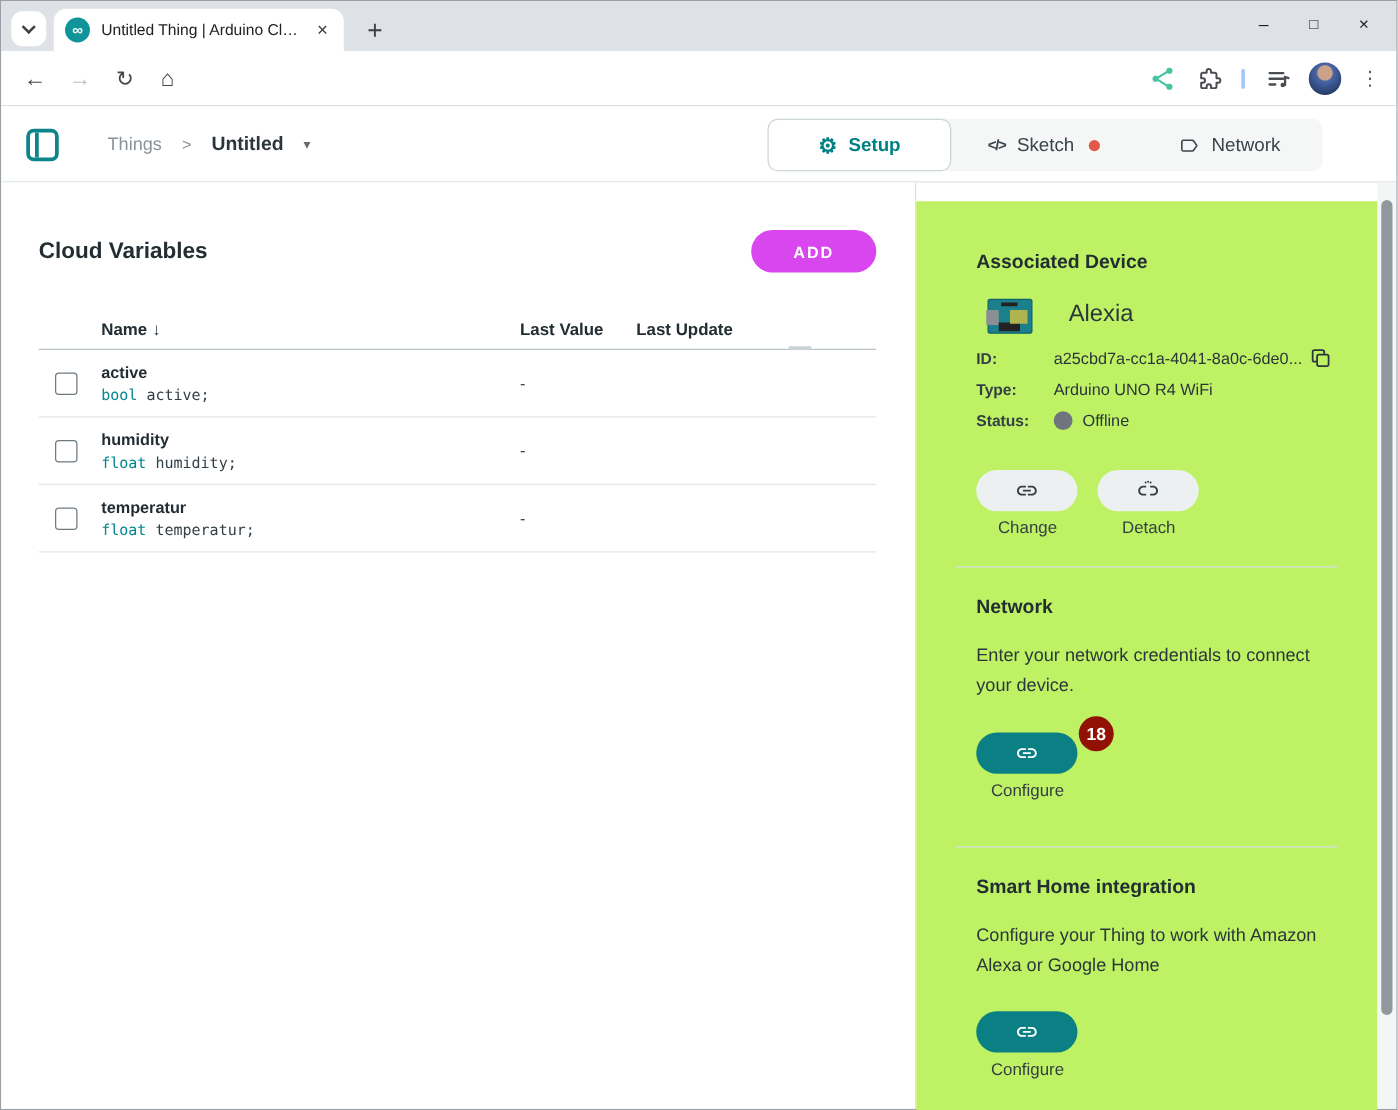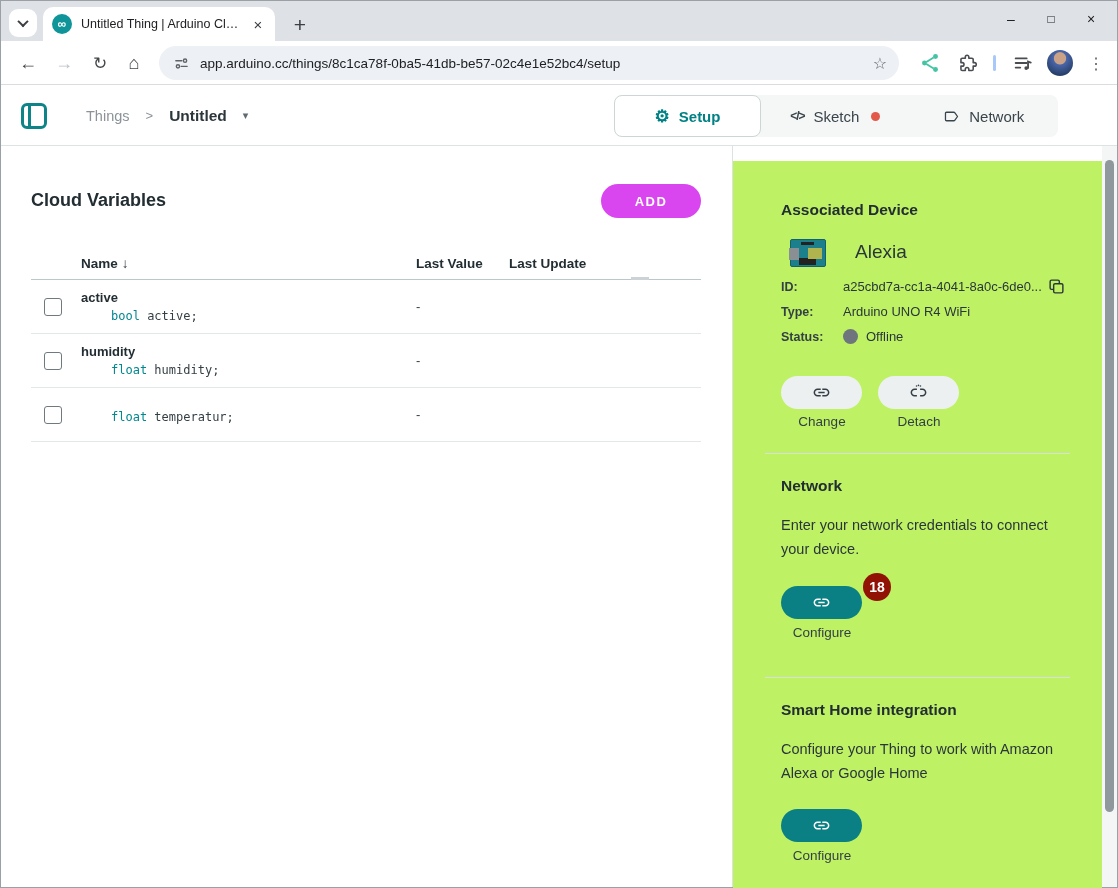--- a/index.html
+++ b/index.html
@@ -57,21 +57,21 @@
   .var-table { position:absolute; left:30px; top:106px; width:670px; }
   .thead { display:flex; align-items:flex-end; height:28px; border-bottom:1px solid #bcc7cc; position:relative; }
   .th { font-size:13.5px; font-weight:bold; color:#232e33; padding-bottom:8px; }
   .col-cb { width:50px; } .col-name { width:335px; } .col-lv { width:93px; } .col-lu { width:132px; }
   .sort-arrow { font-weight:bold; margin-left:4px; }
   .col-dash { position:absolute; right:52px; bottom:-1px; width:18px; height:3px; background:#ccd3d7; }
   .trow { display:flex; align-items:center; height:54px; border-bottom:1px solid #e2e7e9; }
   .cb { width:18px; height:18px; border:1.5px solid #6f7a80; border-radius:3px; margin-left:13px; background:#fff; cursor:pointer; }
   .vname { font-size:13px; font-weight:bold; color:#232e33; }
   .vdecl { font-family:"DejaVu Sans Mono", monospace; font-size:12px; color:#343f45; margin-top:4px; }
-  .vdecl .kw { color:#00878f;margin-left:30px; }
+  .vdecl .kw { color:#00878f; }
   .lv-dash { font-size:13px; color:#343f45; }
 
   .v-divider { position:absolute; left:732px; top:146px; width:1px; height:741px; background:#dce1e4; }
 
   
   .sidebar { position:absolute; left:733px; top:161px; width:369px; height:741px; background:#bef264; }
   .sb-title { position:absolute; left:48px; font-size:15.5px; font-weight:bold; color:#232e33; }
   .board { position:absolute; left:57px; top:78px; width:36px; height:28px; background:#1b7f8c; border:1px solid #14616c; border-radius:2px; }
   .board::before { content:""; position:absolute; left:-2px; top:8px; width:10px; height:12px; background:#8a8f93; }
   .board::after { content:""; position:absolute; right:3px; top:8px; width:14px; height:11px; background:#b0b44e; }
@@ -116,32 +116,20 @@
       <div class="win-btn max">□</div>
       <div class="win-btn">×</div>
     </div>
   </div>
 
   <div class="toolbar">
     <div class="nav-ic" style="left:10px;">←</div>
     <div class="nav-ic disabled" style="left:46px;">→</div>
     <div class="nav-ic" style="left:82px; font-size:17px;">↻</div>
     <div class="nav-ic" style="left:116px;">⌂</div>
-    <div class="omnibox">
-      <span>
-        <svg width="17" height="17" viewBox="0 0 24 24" fill="none" stroke="#5f6368" stroke-width="2" stroke-linecap="round">
-          <line x1="4" y1="8" x2="12.5" y2="8"></line>
-            <circle cx="17" cy="8" r="2.3"></circle>
-          <line x1="20" y1="16" x2="11.5" y2="16"></line>
-            <circle cx="7" cy="16" r="2.3"></circle>
-        </svg>
-      </span>
-      <span class="omni-url">app.arduino.cc/things/8c1ca78f-0ba5-41db-be57-02c4e1e52bc4/setup</span>
-      <span class="omni-star">☆</span>
-    </div>
     <div class="tb-right" style="left:915px; width:28px;">
       <svg width="22" height="22" viewBox="0 0 24 24" fill="#45c4a4">
         <circle cx="18" cy="5" r="2.7"></circle>
           <circle cx="6" cy="12" r="2.7"></circle>
           <circle cx="18" cy="19" r="2.7"></circle>
         <path d="M8 11l8-5M8 13l8 5" stroke="#45c4a4" stroke-width="2" fill="none"></path>
       </svg>
     </div>
     <div class="tb-right" style="left:952px; width:28px;">
       <svg width="21" height="21" viewBox="0 0 24 24" fill="none" stroke="#494c50" stroke-width="1.8" stroke-linejoin="round">
@@ -228,20 +216,21 @@
         </div>
         <div class="col-lv lv-dash">-</div>
         <div class="col-lu"></div>
       </div>
 
       <div class="trow">
         <div class="col-cb">
             <div class="cb"></div>
           </div>
         <div class="col-name">
+          <div class="vname">temperatur</div>
           <div class="vdecl"><span class="kw">float</span><span> temperatur;</span></div>
         </div>
         <div class="col-lv lv-dash">-</div>
         <div class="col-lu"></div>
       </div>
     </div>
   </div>
 
   <div class="v-divider"></div>
 

